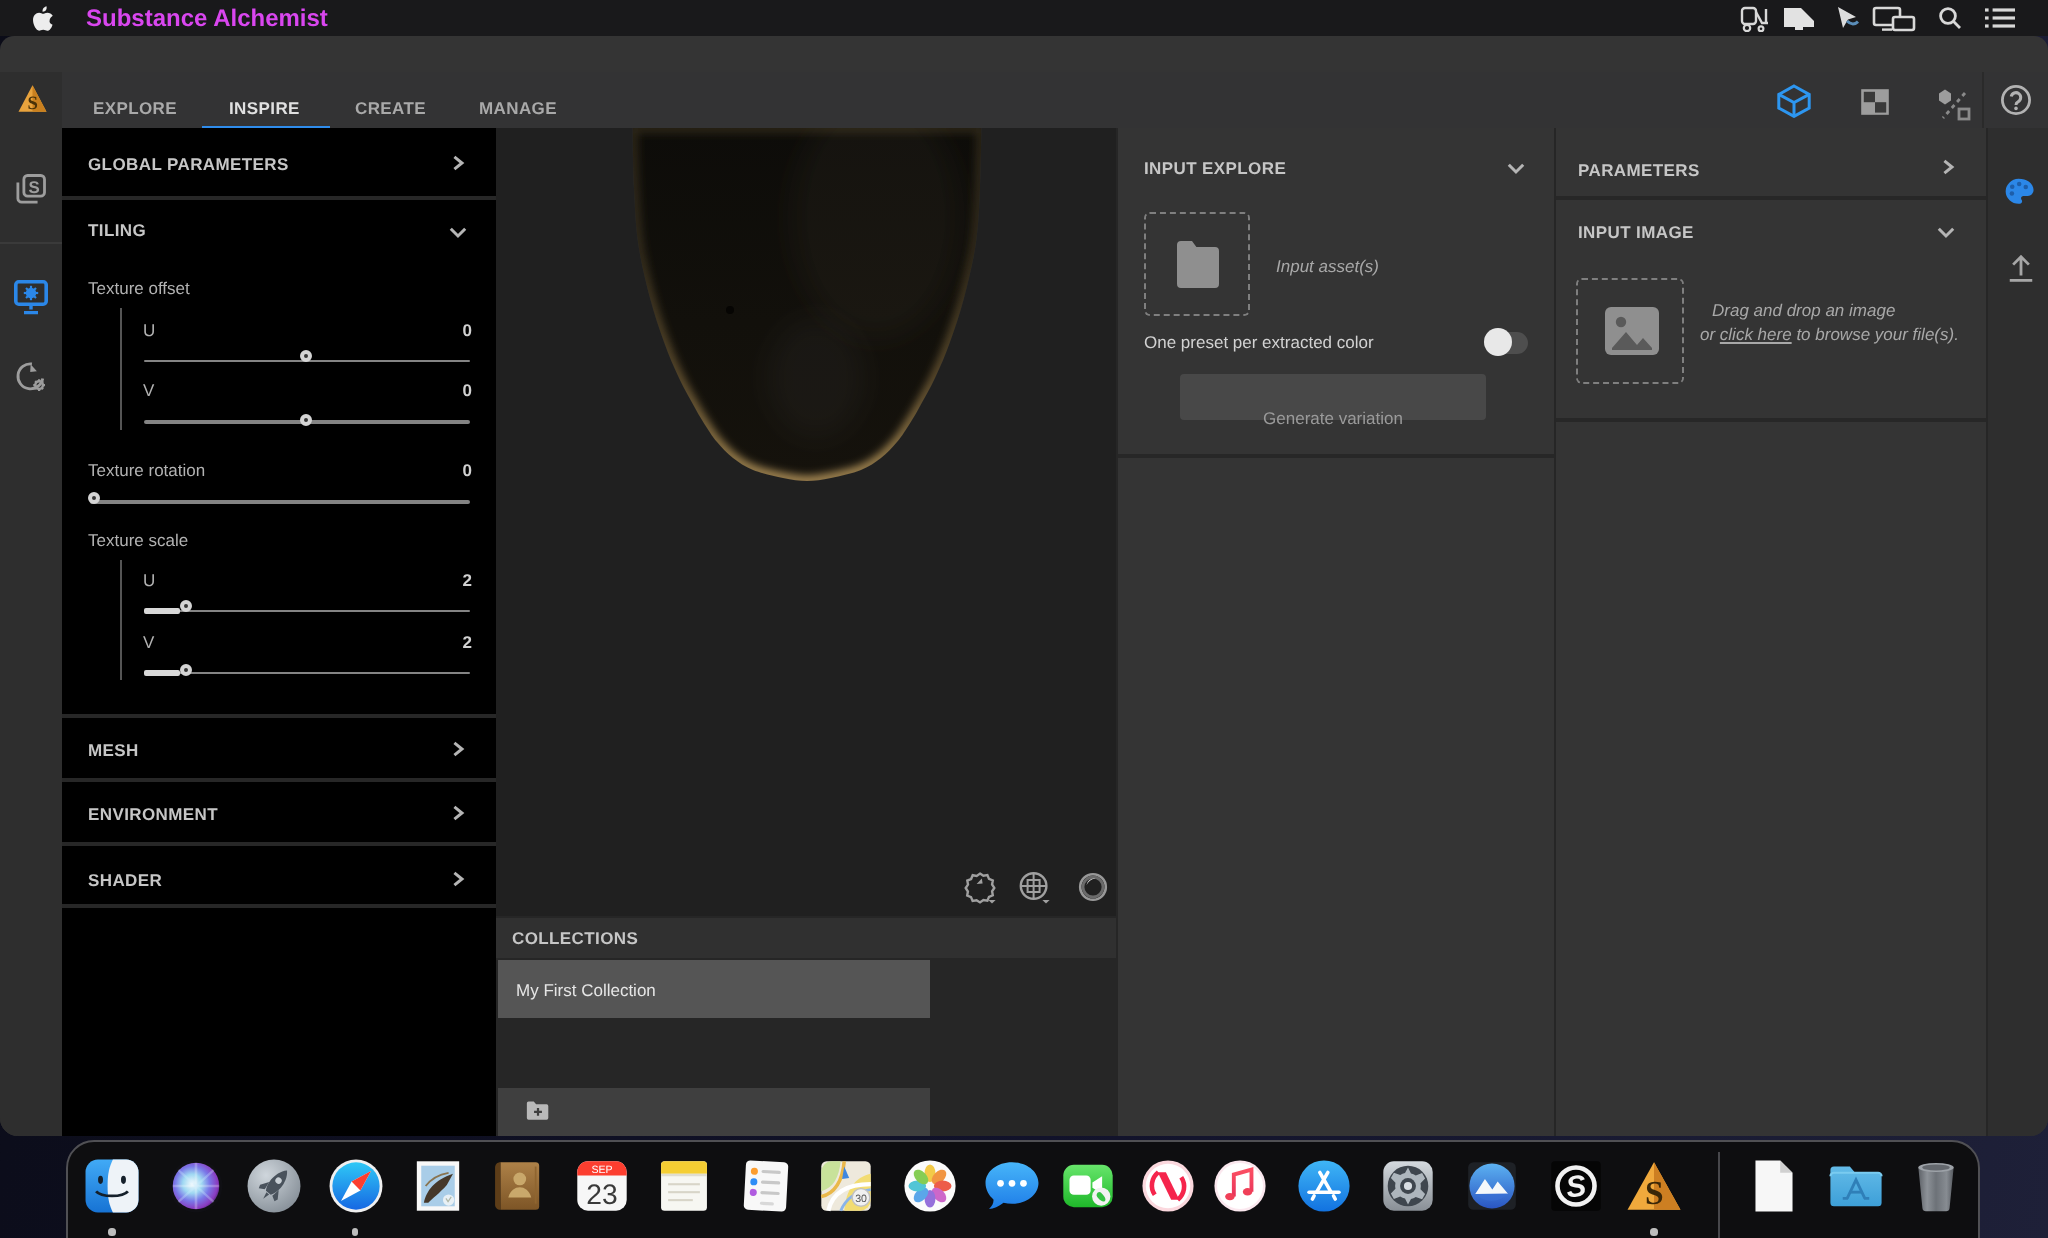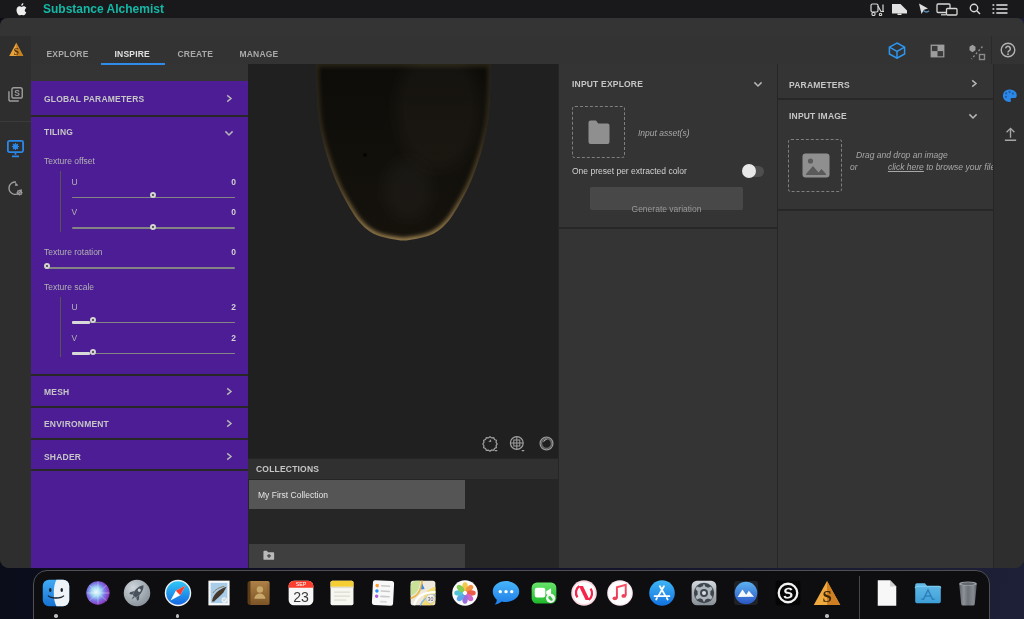--- a/index.html
+++ b/index.html
@@ -1,33 +1,33 @@
 <!DOCTYPE html>
 <html><head>
 <meta charset="utf-8">
 <style>
   * { margin:0; padding:0; box-sizing:border-box; }
   html,body { width:1024px; height:619px; overflow:hidden; }
   body { font-family:"Liberation Sans", sans-serif; position:relative;
          background:linear-gradient(100deg,#0b0c18 0%, #11122a 55%, #1e2038 100%); }
   .abs { position:absolute; }
   #menubar { left:0; top:0; width:1024px; height:18px; background:#19191b; }
-  #menubar .title { left:43px; top:2px; font-size:12px; font-weight:bold; color:#14b8a6; }
+  #menubar .title { left:43px; top:2px; font-size:12px; font-weight:bold; color:#d946ef; }
   #window { left:0; top:18px; width:1024px; height:550px; background:#343434;
             border-radius:7px 7px 9px 9px; overflow:hidden; }
   #titlebar { left:0; top:0; width:1024px; height:18px; background:linear-gradient(#3e3e3f,#373738);
               border-bottom:1px solid #2a2a2a; }
   .tl { position:absolute; width:9.5px; height:9.5px; border-radius:50%; top:4px; }
   #titlebar .txt { width:100%; text-align:center; top:1.5px; font-size:10.5px; color:#b9b9b9; }
   #tabbar { left:31px; top:18px; width:993px; height:28px; background:#333334; }
   .tab { font-size:8.5px; font-weight:bold; letter-spacing:0.2px; color:#a9a9a9; top:13px; }
   #logocell { left:0; top:18px; width:31px; height:28px; background:#2e2e2e; }
   #content { left:0; top:46px; width:1024px; height:504px; }
   #sidebar { left:0; top:0; width:31px; height:504px; background:#2e2e2e; }
-  #leftpanel { left:31px; top:17px; width:217px; height:504px; background:#4c1d95; }
+  #leftpanel { left:31px; top:0; width:217px; height:504px; background:#000000; }
   #viewport { left:248px; top:0; width:310px; height:504px; background:#202020; }
   #midpanel { left:558px; top:0; width:219px; height:504px; background:#343434; border-left:1px solid #262626;}
   #rightpanel { left:777px; top:0; width:216px; height:504px; background:#343434; border-left:1px solid #262626;}
   #rightstrip { left:993px; top:0; width:31px; height:504px; background:#2e2e2e; border-left:1px solid #262626;}
   .hdr { font-size:8.5px; font-weight:bold; letter-spacing:0.2px; color:#c6c6c6; }
   .sep { background:#272727; height:2px; }
   .lbl { font-size:8.5px; color:#b2b2b2; }
   .val { font-size:8.5px; font-weight:bold; color:#d0d0d0; }
   .track { height:1.5px; background:#848484; border-radius:1px; }
   .knob { position:absolute; width:6px; height:6px; border:2px solid #d4d4d4; border-radius:50%; background:#343434; }
@@ -298,21 +298,21 @@
           <path d="M1.4 1.4 L5 5 L8.6 1.4" stroke="#b5b5b5" stroke-width="1.5" fill="none"></path>
         </svg>
       <div class="abs dashbox" style="left:10px; top:75px; width:54px; height:53px;">
         <svg class="abs" style="left:13px; top:13px;" width="28" height="25" viewBox="0 0 28 25">
           <rect x="0.5" y="0.5" width="27" height="24" rx="3" fill="#8f8f8f"></rect>
           <circle cx="8.5" cy="8" r="2.6" fill="#5a5a5a"></circle>
           <path d="M4 21 l7-8 5.5 6.5 3-3.5 4.5 5 v1 h-20z" fill="#5a5a5a"></path>
         </svg>
       </div>
       <div class="abs ital" style="left:78px; top:86px;">Drag and drop an image</div>
-      <div class="abs ital" style="left:72px; top:98px;">or <span style="text-decoration:underline;margin-left:28px;">click here</span> to browse your file(s).</div>
+      <div class="abs ital" style="left:72px; top:98px;">or <span style="text-decoration:underline;">click here</span> to browse your file(s).</div>
       <div class="abs sep" style="left:0; top:144.5px; width:216px;"></div>
     </div>
 
     <div id="rightstrip" class="abs">
       <svg class="abs" style="left:8px; top:25px;" width="15" height="13" viewBox="0 0 17 15">
         <path d="M8.2 0.5 a7.5 7.2 0 1 0 0.2 14.4 c1.8 0 2.3-1.2 1.6-2.3 -0.6-0.9-0.3-2.2 1.3-2.2 h2.3 a3.3 3.3 0 0 0 3.3-3.3 C16.9 3 13 0.5 8.2 0.5z" fill="#2b87e8"></path>
         <circle cx="4.6" cy="5" r="1.3" fill="#1d5eaa"></circle>
         <circle cx="8.6" cy="3.4" r="1.3" fill="#1d5eaa"></circle>
         <circle cx="12.4" cy="5.2" r="1.3" fill="#1d5eaa"></circle>
         <circle cx="4.4" cy="9" r="1.3" fill="#1d5eaa"></circle>

